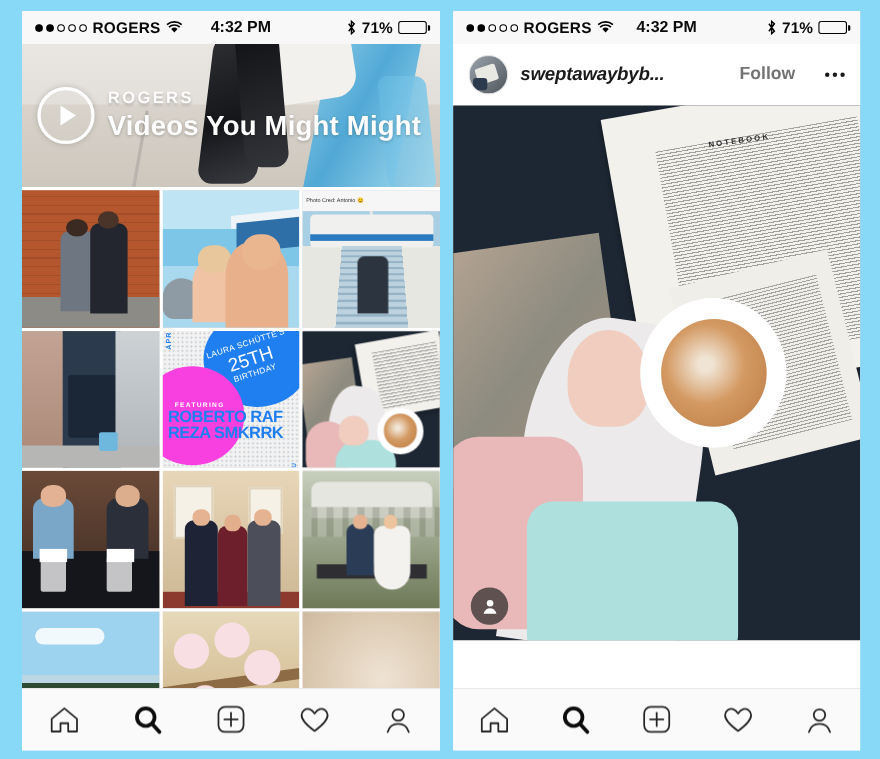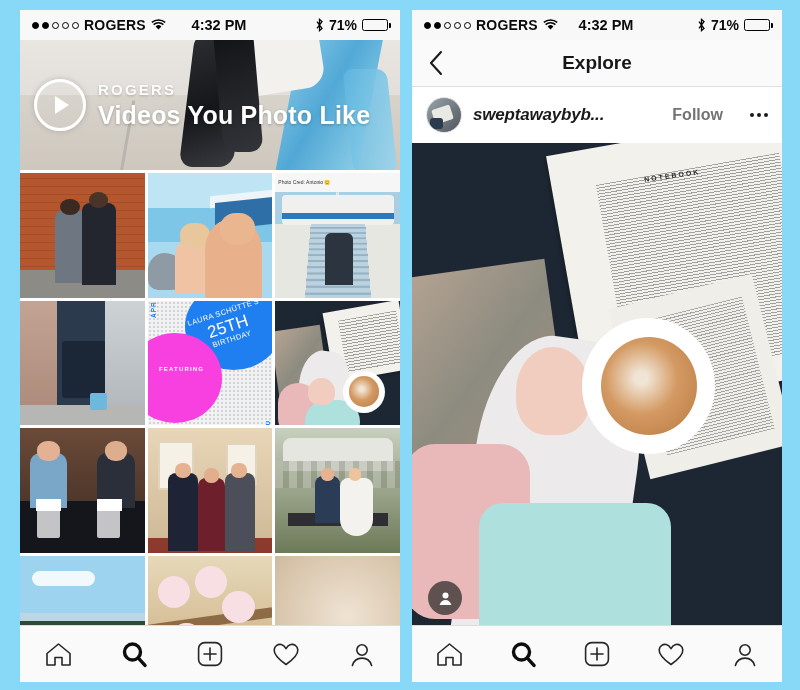--- a/index.html
+++ b/index.html
@@ -329,21 +329,21 @@
       <div class="torso"></div>
         <div class="legs"></div>
         <div class="legs2"></div>
       <div class="stick"></div>
       <div class="watch-overlay">
         <span class="play-btn">
             <span class="play-tri"></span>
           </span>
         <span class="watch-txt">
           <span class="watch-kicker">ROGERS</span>
-          <span class="watch-title" style="display:block">Videos You Photo Like</span>
+          <span class="watch-title" style="display:block">Videos You Might Might</span>
         </span>
       </div>
     </div>
 
     <div class="grid">
 
       <div class="cell">
           <div class="inner">
         <div class="brick">
               <div class="wall"></div>
@@ -402,20 +402,21 @@
         <div class="poster">
           <div class="blue"></div>
           <div class="pink"></div>
           <div class="april">APRIL</div>
           <div class="laura">
             <span>LAURA SCHÜTTE'S</span>
             <span class="num">25TH</span>
             <span>BIRTHDAY</span>
           </div>
           <div class="feat">FEATURING</div>
+          <div class="names">ROBERTO RAF REZA SMKRRK</div>
           <div class="bau">BAU</div>
         </div>
       </div>
         </div>
 
       <div class="cell">
           <div class="inner">
         <div class="coffee">
           <div class="tile"></div>
               <div class="book">
@@ -563,28 +564,20 @@
         <svg width="9" height="14" viewBox="0 0 9 14">
           <path d="M2 3.6 L7 10.4 L4.5 12.6 V1.4 L7 3.6 L2 10.4" stroke="#000" stroke-width="1.3" fill="none"></path>
         </svg>
         <span class="pct">71%</span>
         <span class="battery">
           <span class="fill" style="width:71%"></span>
         </span>
       </div>
     </div>
 
-    <div class="navbar">
-      <span class="back">
-        <svg width="16" height="26" viewBox="0 0 16 26">
-          <path d="M13 2 L3 13 L13 24" fill="none" stroke="#1a1a1a" stroke-width="2.1" stroke-linecap="round" stroke-linejoin="round"></path>
-        </svg>
-      </span>
-      <span class="title">Explore</span>
-    </div>
 
     <div class="posthead">
       <span class="avatar"></span>
       <span class="uname">sweptawaybyb...</span>
       <span class="follow" style="color:#737373">Follow</span>
       <span class="more">
         <i></i>
           <i></i>
           <i></i>
       </span>

